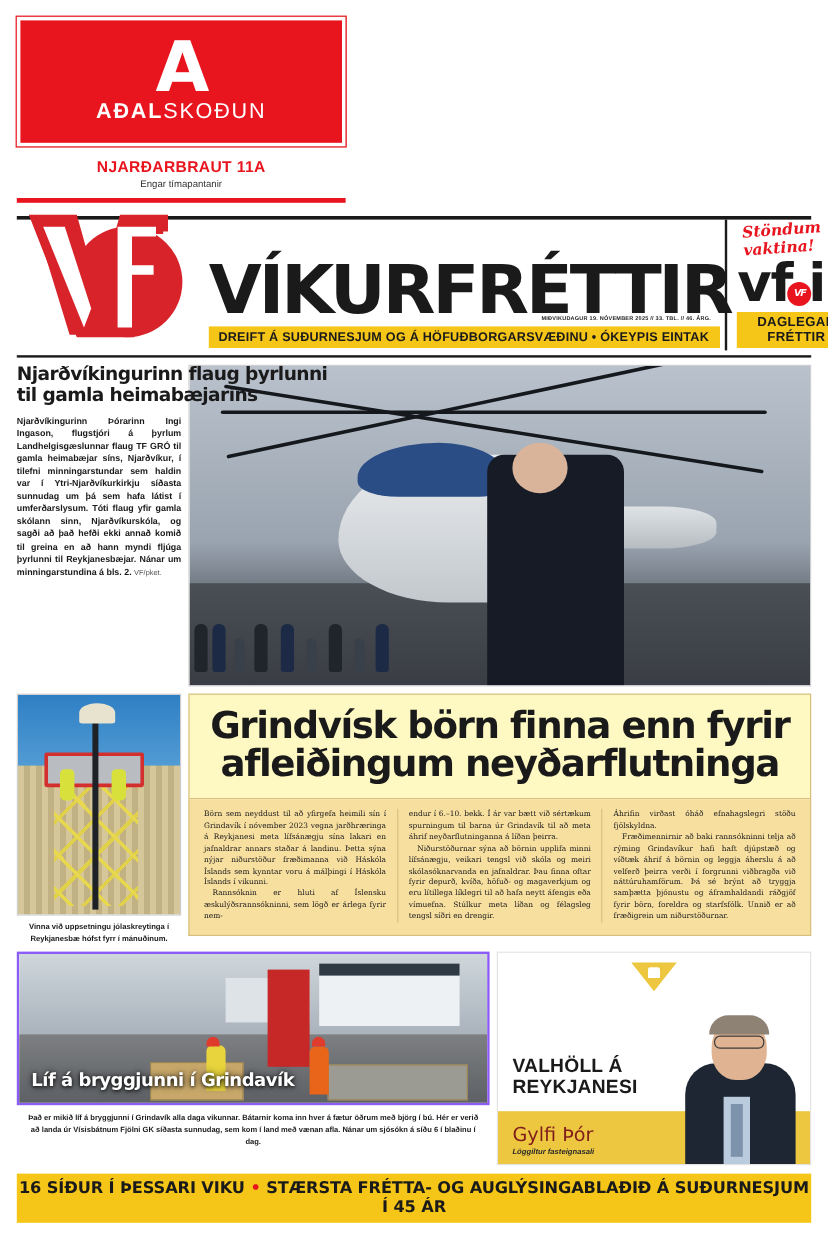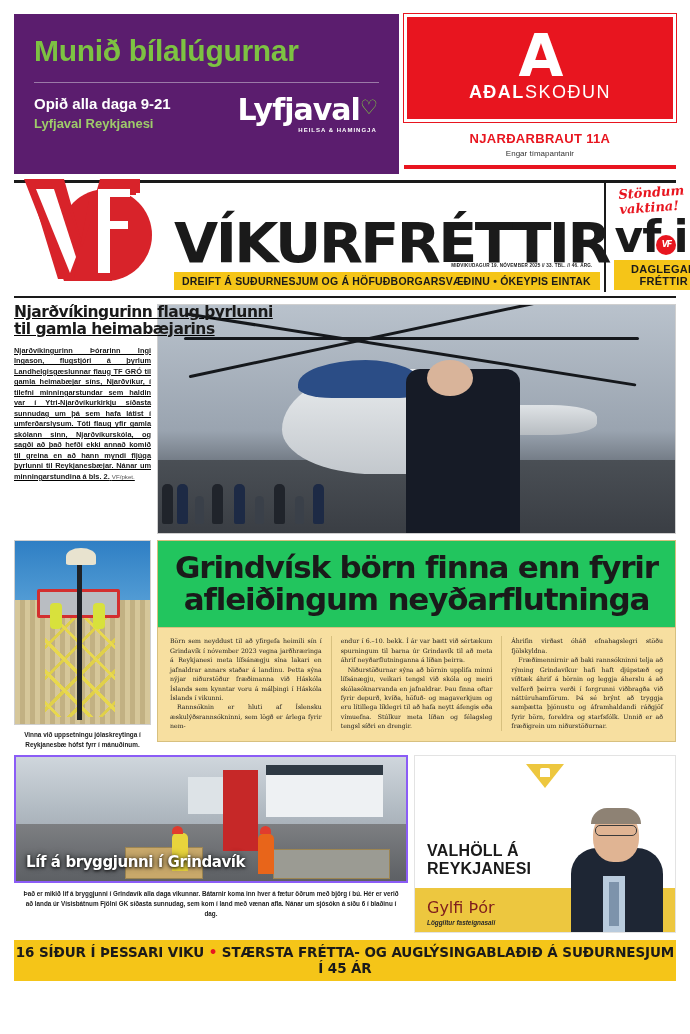--- a/index.html
+++ b/index.html
@@ -152,21 +152,21 @@
   }
   .vfis-strap {
     background: #f5c518; color: #1a1a1a;
     font-size: 11px; font-weight: bold; letter-spacing: 0.3px;
     text-align: center; padding: 3px 0; margin-top: 3px;
   }
 
   
   .main-rule { height: 2px; background: #1a1a1a; margin-top: 4px; }
 
-  .story-row { display: flex; gap: 6px; margin-top: 6px; height: 230px; text-decoration: underline; }
+  .story-row { display: flex; gap: 6px; margin-top: 6px; height: 268px; }
   .lead-col { width: 137px; }
   .lead-head {
     font-family: "DejaVu Sans", sans-serif;
     font-size: 15.5px; font-weight: bold; color: #1a1a1a;
     line-height: 1.12; letter-spacing: -0.5px;
     position: relative; z-index: 4;
     white-space: nowrap;
   }
   .lead-head .l2 { display: block; }
   .lead-body {
@@ -213,21 +213,21 @@
   .lamp-post { position: absolute; left: 46%; top: 6%; width: 5px; height: 92%; background: #1e2227; }
   .lamp-head { position: absolute; left: 38%; top: 4%; width: 22%; height: 9%; background: #e8e3cf; border-radius: 50% 50% 10% 10%; }
   .worker { position: absolute; bottom: 52%; width: 12px; height: 26px; background: #d8e13c; border-radius: 4px; }
   .mid-caption {
     font-size: 6.4px; font-weight: bold; color: #1a1a1a;
     text-align: center; line-height: 1.5; margin-top: 5px;
   }
 
   .mid-right { flex: 1; }
   .yellow-head-box {
-    background: #22c55e; border: 1px solid #d7c07f;
+    background: #fef9c3; border: 1px solid #d7c07f;
     padding: 10px 12px 12px 12px;
   }
   .yellow-head {
     font-family: "DejaVu Sans", sans-serif;
     font-size: 31px; font-weight: bold; color: #1a1a1a;
     line-height: 1.04; letter-spacing: -1.2px;
     text-align: center;
   }
   .cols-3 {
     display: flex; gap: 9px;
@@ -324,34 +324,20 @@
   }
   .bottom-banner .dot { color: #e8151f; }
 </style>
 </head>
 <body>
 
 <div id="page">
 
   <div class="top-ads">
 
-    <div class="ad-lyfjaval">
-      <div class="lyfja-head">Munið bílalúgurnar</div>
-      <div class="lyfja-rule"></div>
-      <div class="lyfja-bottom">
-        <div>
-          <div class="lyfja-open">Opið alla daga 9-21</div>
-          <div class="lyfja-sub">Lyfjaval Reykjanesi</div>
-        </div>
-        <div class="lyfja-logo">
-          <div class="lyfja-logo-word"><span>Lyfjaval</span><span class="lyfja-heart">♡</span></div>
-          <div class="lyfja-tag">HEILSA &amp; HAMINGJA</div>
-        </div>
-      </div>
-    </div>
 
     <div class="ad-adal">
       <div class="adal-box">
         <div class="adal-A">A</div>
         <div class="adal-word"><b>AÐAL</b><span>SKOÐUN</span></div>
       </div>
       <div class="adal-addr">NJARÐARBRAUT 11A</div>
       <div class="adal-note">Engar tímapantanir</div>
       <div class="adal-rule"></div>
     </div>

